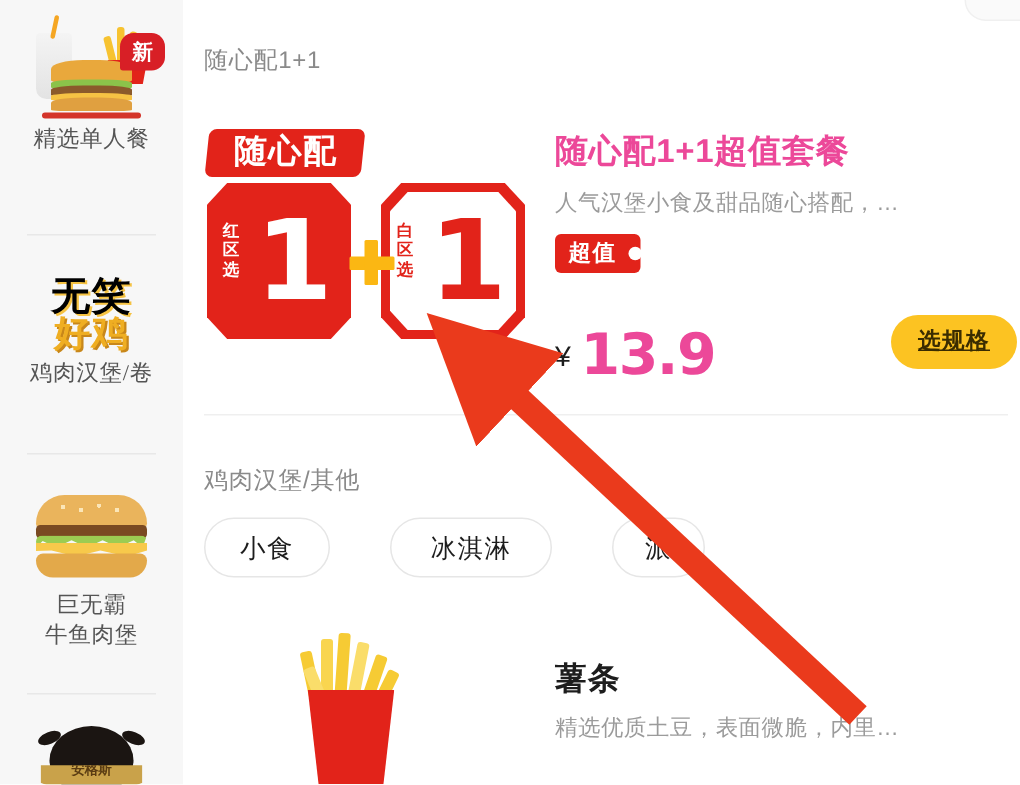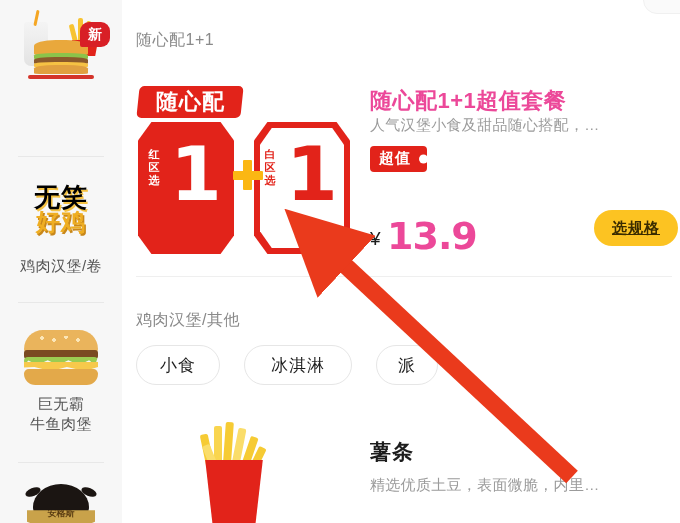--- a/index.html
+++ b/index.html
@@ -138,21 +138,21 @@
   .thumb1{position:absolute;left:10px;top:0;width:230px;height:180px;}
   .sxp-logo{
     position:absolute;left:6px;top:4px;width:104px;height:32px;
     background:#e2231a;border-radius:5px;
     color:#fff;font-size:22px;font-weight:900;line-height:32px;text-align:center;
     letter-spacing:1px;transform:skewX(-6deg);
     font-family:"DejaVu Sans",sans-serif;
   }
   .sxp-logo span{display:inline-block;transform:skewX(6deg);}
   .sq{
-    position:absolute;top:40px;width:96px;height:132px;
+    position:absolute;top:40px;width:96px;height:104px;
     clip-path:polygon(14% 0,86% 0,100% 14%,100% 86%,86% 100%,14% 100%,0 86%,0 14%);
     display:flex;align-items:center;justify-content:center;
   }
   .sq-red{left:6px;background:#e2231a;}
   .sq-white{left:122px;background:#e2231a;}
   .sq-inner{
     position:absolute;inset:6px;
     clip-path:polygon(14% 0,86% 0,100% 14%,100% 86%,86% 100%,14% 100%,0 86%,0 14%);
   }
   .sq-white .sq-inner{background:#fff;}
@@ -171,42 +171,42 @@
   .sq-white .big-num{color:#e2231a;}
   .plus{
     position:absolute;left:101px;top:78px;width:30px;height:30px;z-index:4;
   }
   .plus:before,.plus:after{content:"";position:absolute;background:#fbb713;border-radius:1px;}
   .plus:before{left:0;top:11px;width:30px;height:9px;}
   .plus:after{left:10px;top:0;width:9px;height:30px;}
 
   .info1{position:absolute;left:248px;top:4px;width:300px;}
   .p-title{font-size:22px;font-weight:700;color:#ec4899;letter-spacing:.5px;white-space:nowrap;}
-  .p-desc{font-size:15px;color:#9b9b9b;letter-spacing:.3px;white-space:nowrap;}
+  .p-desc{margin-top:10px;font-size:15px;color:#9b9b9b;letter-spacing:.3px;white-space:nowrap;}
   .tag{
     margin-top:11px;display:inline-block;position:relative;
     background:#e2231a;color:#fff;font-size:15px;font-weight:700;
     padding:3px 16px 4px 9px;border-radius:4px;letter-spacing:1px;
   }
   .tag:after{
     content:"";position:absolute;right:-1px;top:50%;transform:translateY(-50%);
     width:9px;height:9px;background:#fff;border-radius:50%;
   }
   .price-row{position:absolute;left:248px;top:126px;width:300px;height:46px;}
   .yen{position:absolute;left:0;bottom:4px;font-size:19px;color:#1d1d1d;font-weight:500;}
   .price{position:absolute;left:17px;bottom:-4px;font-size:38px;font-weight:800;color:#ec4899;letter-spacing:-1px;
          font-family:"DejaVu Sans",sans-serif;}
   .spec-btn{
     position:absolute;right:-8px;top:2px;width:84px;height:36px;background:#fcc322;
     border-radius:18px;color:#3a2c00;font-size:15px;font-weight:700;
     line-height:36px;text-align:center;letter-spacing:1px;cursor:pointer;text-decoration:underline;
   }
 
   
-  .chips{position:absolute;left:14px;top:345px;display:flex;gap:24px;}
+  .chips{position:absolute;left:14px;top:345px;display:flex;gap:40px;}
   .chip{
     height:40px;border:1px solid #e6e6e6;border-radius:20px;background:#fff;
     display:flex;align-items:center;justify-content:center;
     font-size:17px;color:#1d1d1d;letter-spacing:1px;cursor:pointer;box-sizing:border-box;
   }
   .chip.w1{width:84px;}
   .chip.w2{width:108px;}
   .chip.w3{width:62px;}
 
   
@@ -251,30 +251,31 @@
           </div>
         <div class="burger-s">
           <span class="bun-top"></span>
             <span class="lettuce"></span>
           <span class="patty"></span>
             <span class="cheese"></span>
             <span class="bun-bot"></span>
         </div>
         <div class="tray"></div>
       </div>
+      <div class="side-label" style="margin-top:7px;">精选单人餐</div>
     </div>
 
     <div class="side-divider" style="top:156px;"></div>
 
     <div class="side-item" style="position:absolute;left:0;top:176px;height:110px;">
       <div class="art-chick">
         <div class="ch-l1">无笑</div>
         <div class="ch-l2">好鸡</div>
       </div>
-      <div class="side-label" style="margin-top:20px;">鸡肉汉堡/卷</div>
+      <div class="side-label" style="margin-top:4px;font-family:Liberation Serif, serif;">鸡肉汉堡/卷</div>
     </div>
 
     <div class="side-divider" style="top:302px;"></div>
 
     <div class="side-item" style="position:absolute;left:0;top:322px;height:130px;">
       <div class="art-burger">
         <span class="ab-top"></span>
           <span class="ab-meat"></span>
         <span class="ab-let"></span>
           <span class="ab-che"></span>

